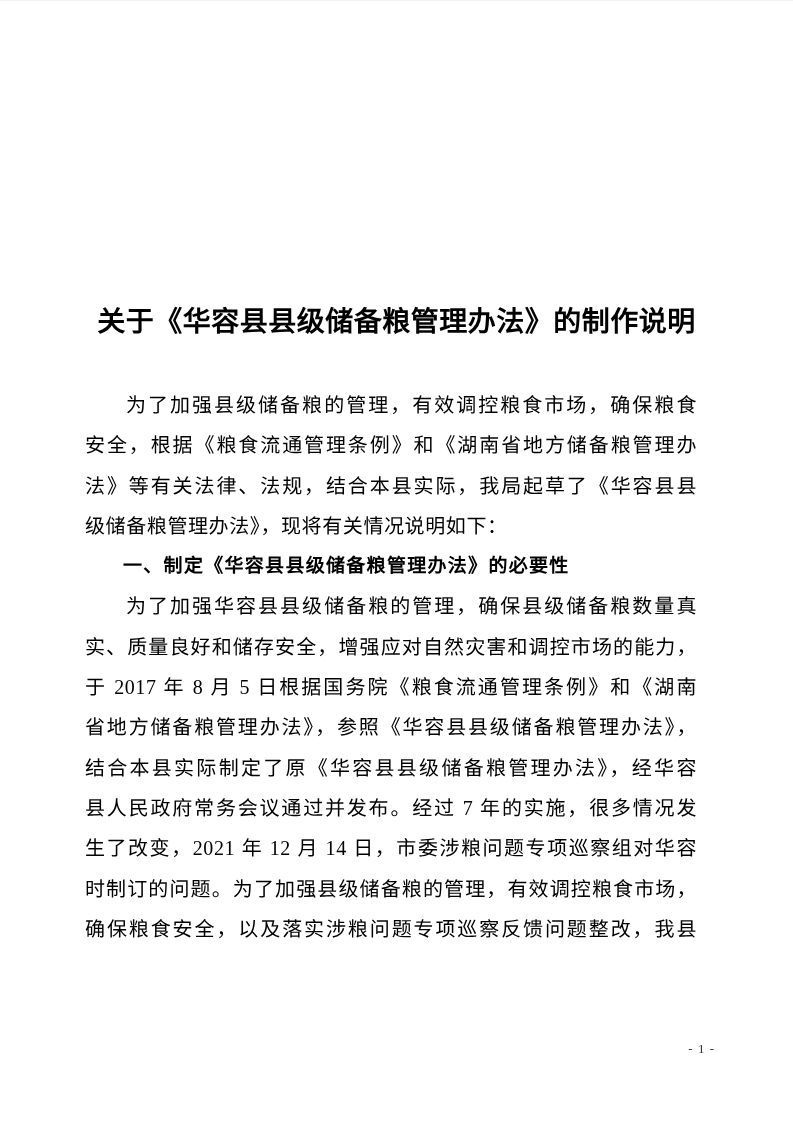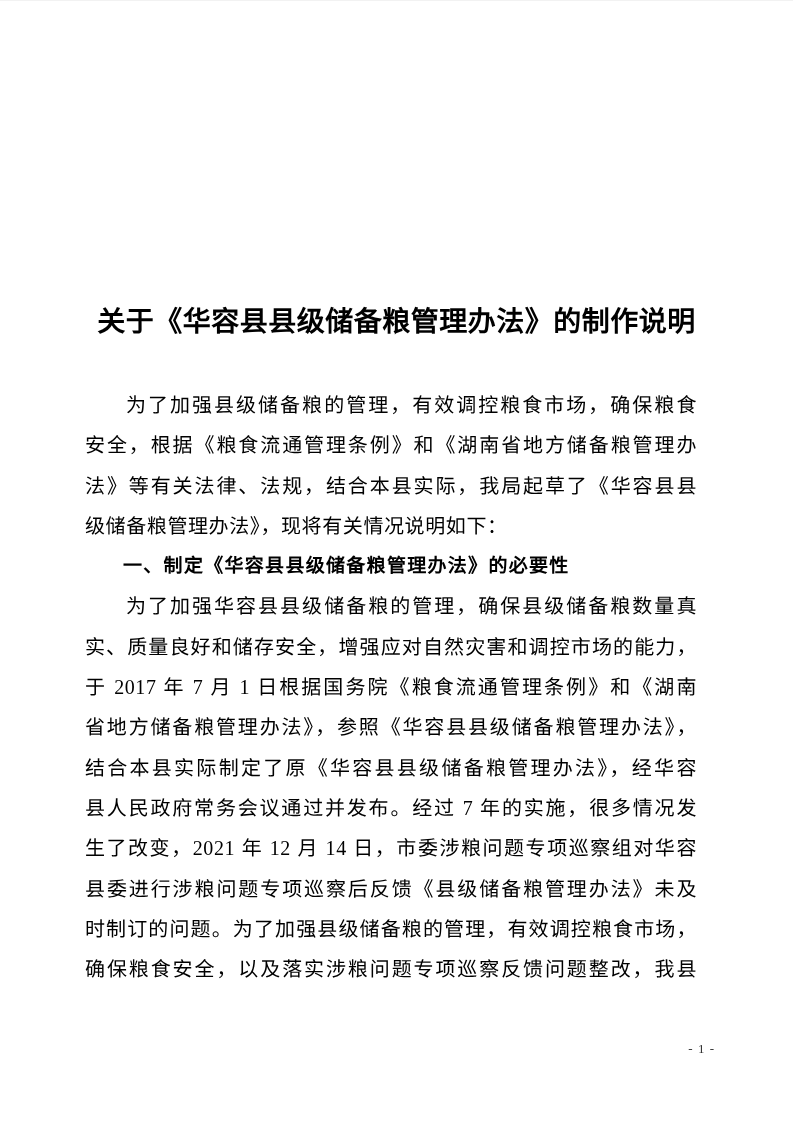--- a/index.html
+++ b/index.html
@@ -77,25 +77,24 @@
   <div class="body-text">
     <div class="line just first">为了加强县级储备粮的管理，有效调控粮食市场，确保粮食</div>
     <div class="line just">安全，根据《粮食流通管理条例》和《湖南省地方储备粮管理办</div>
     <div class="line just">法》等有关法律、法规，结合本县实际，我局起草了《华容县县</div>
     <div class="line">级储备粮管理办法》，现将有关情况说明如下：</div>
 
     <div class="line heading">一、制定《华容县县级储备粮管理办法》的必要性</div>
 
     <div class="line just first">为了加强华容县县级储备粮的管理，确保县级储备粮数量真</div>
     <div class="line just">实、质量良好和储存安全，增强应对自然灾害和调控市场的能力，</div>
-    <div class="line just">于 2017 年 7 月 1 日根据国务院《粮食流通管理条例》和《湖南</div>
+    <div class="line just">于 2017 年 8 月 5 日根据国务院《粮食流通管理条例》和《湖南</div>
     <div class="line just">省地方储备粮管理办法》，参照《华容县县级储备粮管理办法》，</div>
     <div class="line just">结合本县实际制定了原《华容县县级储备粮管理办法》，经华容</div>
     <div class="line just">县人民政府常务会议通过并发布。经过 7 年的实施，很多情况发</div>
     <div class="line just">生了改变，2021 年 12 月 14 日，市委涉粮问题专项巡察组对华容</div>
-    <div class="line just">县委进行涉粮问题专项巡察后反馈《县级储备粮管理办法》未及</div>
     <div class="line just">时制订的问题。为了加强县级储备粮的管理，有效调控粮食市场，</div>
     <div class="line just">确保粮食安全，以及落实涉粮问题专项巡察反馈问题整改，我县</div>
   </div>
 
   <div class="page-number">- 1 -</div>
 
 </div>
 
 </body></html>

